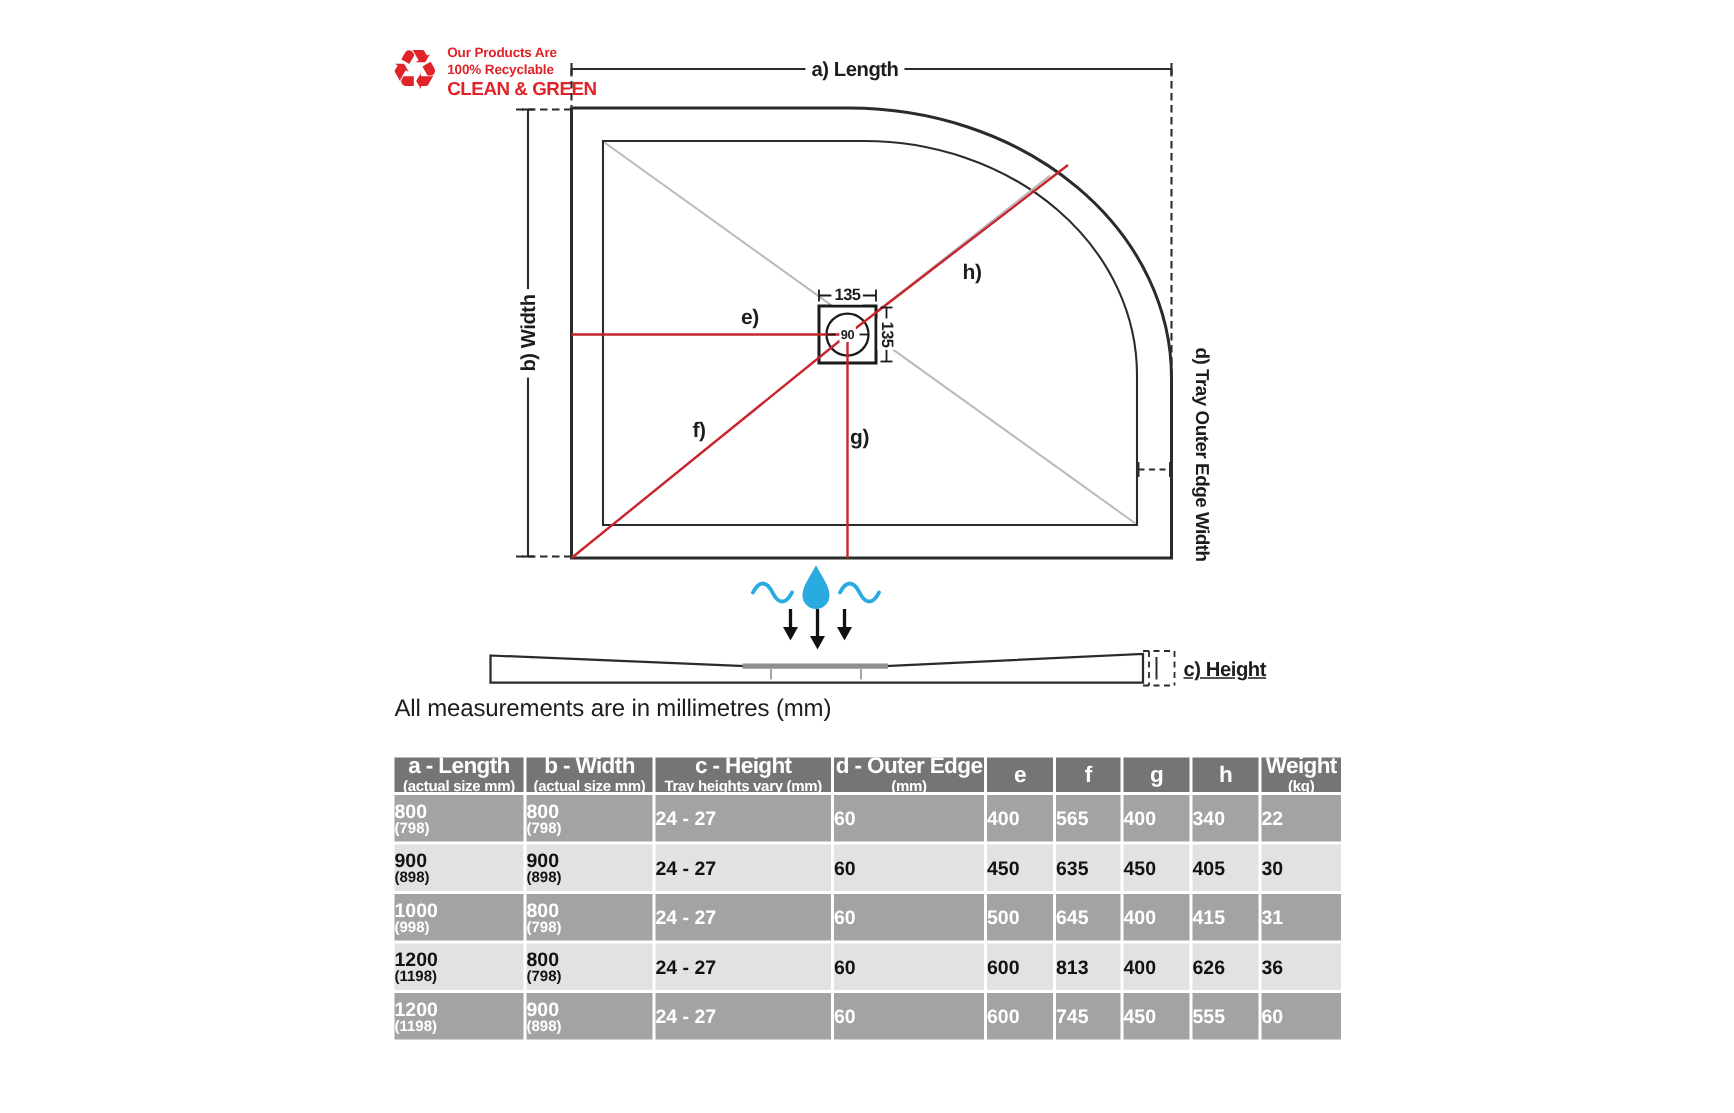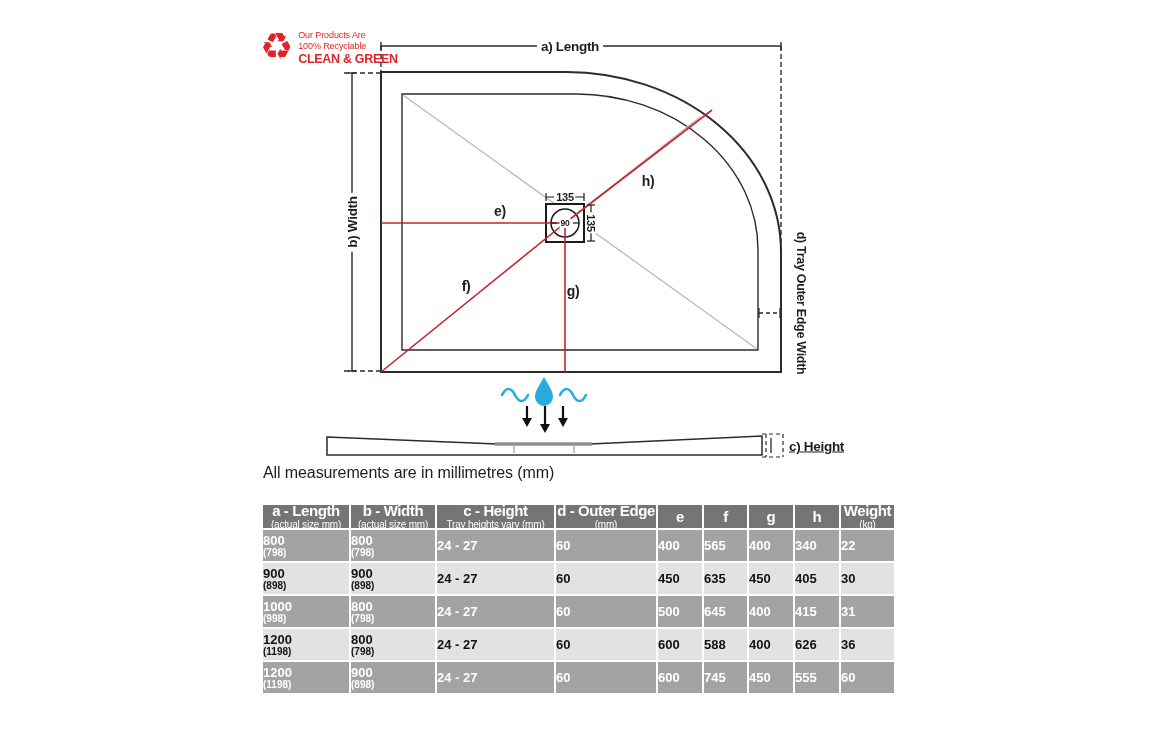--- a/index.html
+++ b/index.html
@@ -3,21 +3,21 @@
 <meta charset="utf-8">
 <style>
   * { margin:0; padding:0; box-sizing:border-box; }
   body { background:#fff; font-family:"Liberation Sans", sans-serif; }
   .page { position:relative; width:1156px; height:742px; background:#fff; overflow:hidden; }
 
   
   .logo { position:absolute; left:260px; top:27px; display:flex; gap:5px; align-items:flex-start; }
   .recycle-glyph { font-size:37px; line-height:40px; color:#e02328; }
   .logo-lines { padding-top:3px; }
-  .logo-l1 { font-size:9px; font-weight:normal; color:#e02328; line-height:11px; letter-spacing:-0.1px; }
+  .logo-l1 { font-size:9px; font-weight:bold; color:#e02328; line-height:11px; letter-spacing:-0.1px; }
   .logo-l2 { font-size:12.5px; font-weight:bold; color:#e02328; line-height:15px; letter-spacing:-0.3px; }
 
   .diagram { position:absolute; left:0; top:0; }
 
   
   .lbl { position:absolute; transform:translate(-50%,-50%); font-weight:bold; font-size:14px;
          color:#1d1d1d; white-space:nowrap; background:#fff; padding:0 4px; letter-spacing:-0.3px; }
   .lbl.small { font-size:11px; padding:0 2px; }
   .lbl.tiny { font-size:8.5px; padding:0 1px; }
   .lbl.nobg { background:transparent; }
@@ -31,21 +31,21 @@
   .note { position:absolute; left:263px; top:464px; font-size:16px; color:#1d1d1d; letter-spacing:-0.1px; }
 
   
   .tbl { position:absolute; left:263px; top:505px; display:grid;
          grid-template-columns:86px 84px 117px 100px 44px 43px 44px 44px 53px;
          gap:2px; background:#fff; }
   .trow { display:contents; }
   .hcell { background:#757575; color:#fff; height:23px; display:flex; flex-direction:column;
            align-items:center; justify-content:center; text-align:center; }
   .hmain { font-size:15px; font-weight:bold; line-height:16px; letter-spacing:-0.4px; }
-  .hsub  { font-size:10px; font-weight:normal; line-height:12px; letter-spacing:-0.2px; }
+  .hsub  { font-size:10px; font-weight:bold; line-height:12px; letter-spacing:-0.2px; }
   .dcell { height:31px; display:flex; flex-direction:column; align-items:flex-start;
            justify-content:center; text-align:center; }
   .trow.gray  .dcell { background:#a3a3a3; color:#fff; }
   .trow.light .dcell { background:#e2e2e2; color:#121212; }
   .dmain { font-size:13px; font-weight:bold; line-height:13px; }
   .dsub  { font-size:10px; font-weight:bold; line-height:11px; }
 </style>
 </head>
 <body>
 
@@ -301,21 +301,21 @@
       <div class="dcell">
           <span class="dmain">24 - 27</span>
         </div>
       <div class="dcell">
           <span class="dmain">60</span>
         </div>
       <div class="dcell">
           <span class="dmain">600</span>
         </div>
       <div class="dcell">
-          <span class="dmain">588</span>
+          <span class="dmain">813</span>
         </div>
       <div class="dcell">
           <span class="dmain">400</span>
         </div>
       <div class="dcell">
           <span class="dmain">626</span>
         </div>
       <div class="dcell">
           <span class="dmain">36</span>
         </div>

